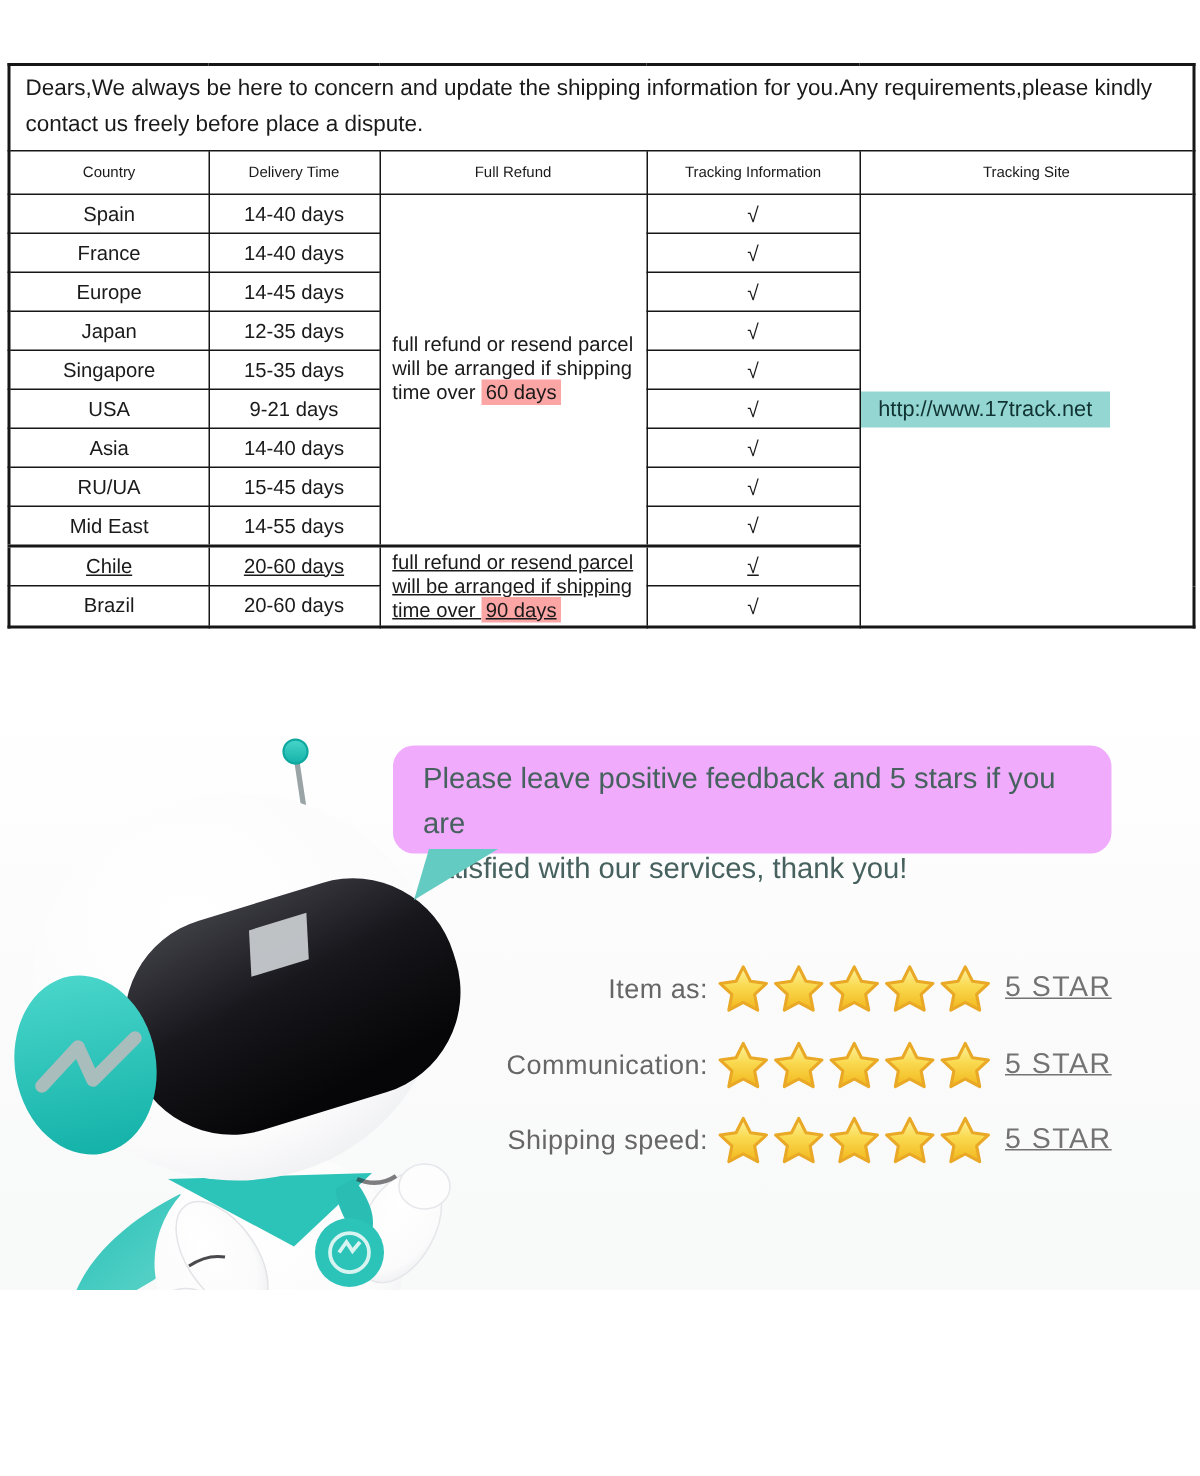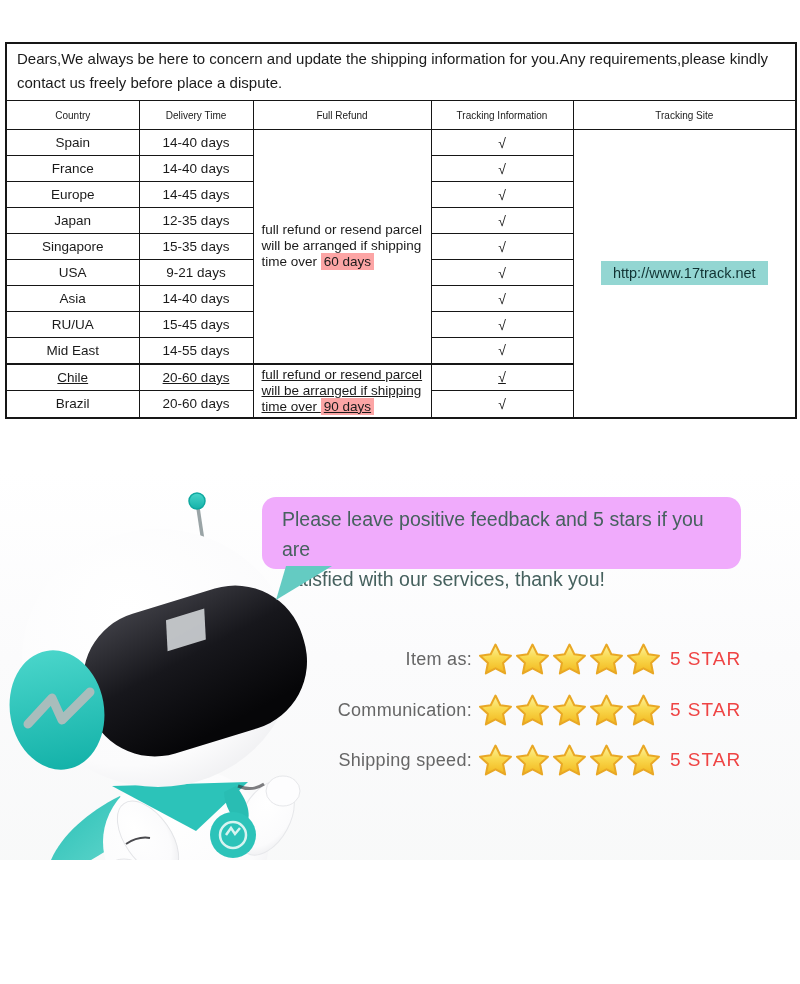--- a/index.html
+++ b/index.html
@@ -19,21 +19,21 @@
     font-size:15px; line-height:24px; padding:3px 10px 5px 10px;
     text-align:left; font-weight:400; border-bottom:2px solid #161616;
   }
   th.col-h { font-size:10px; font-weight:400; height:29px; text-align:center; }
   td.c { font-size:13.5px; text-align:center; height:26px; }
   td.refund {
     font-size:13.5px; text-align:left; vertical-align:middle;
     padding:2px 4px 2px 8px; line-height:16px;
   }
   .hl-yellow { background:#fca5a5; padding:1px 3px; }
-  td.tracksite { text-align:center; vertical-align:middle; }
+  td.tracksite { text-align:left; vertical-align:middle; }
   .url-band {
     display:inline-block; background:#93d6d2; color:#133;
     font-size:14.5px; padding:4px 12px; cursor:pointer;
   }
   td.check { font-size:14px; }
   tr.group-sep td { border-top:2px solid #161616;text-decoration:underline; }
 
   
   .promo-bg {
     position:absolute; left:0; top:470px; width:800px; height:470px;
@@ -49,21 +49,21 @@
   .bubble-tail { position:absolute; left:264px; top:566px; width:90px; height:38px; }
 
   
   .rate-row { position:absolute; left:330px; height:40px; display:flex; align-items:center; }
   .rate-row .lbl {
     width:148px; text-align:right; font-size:18px; color:#666666;
     letter-spacing:0.3px; flex:none; padding-right:6px;
   }
   .stars { display:flex; align-items:center; gap:2px; flex:none; }
   .stars svg { display:block; }
-  .rate-row .sfx { font-size:19px; color:#ef4444; margin-left:9px; letter-spacing:1px; flex:none; }
+  .rate-row .sfx { font-size:19px; color:#737373; margin-left:9px; letter-spacing:1px; flex:none;text-decoration:underline; }
   #rate-0 { top:639px; }
   #rate-1 { top:690px; }
   #rate-2 { top:740px; }
 
   
   .robot { position:absolute; left:0px; top:486px; width:312px; height:432px; }
   svg.defs-holder { position:absolute; width:0; height:0; }
 </style>
 </head>
 <body>

